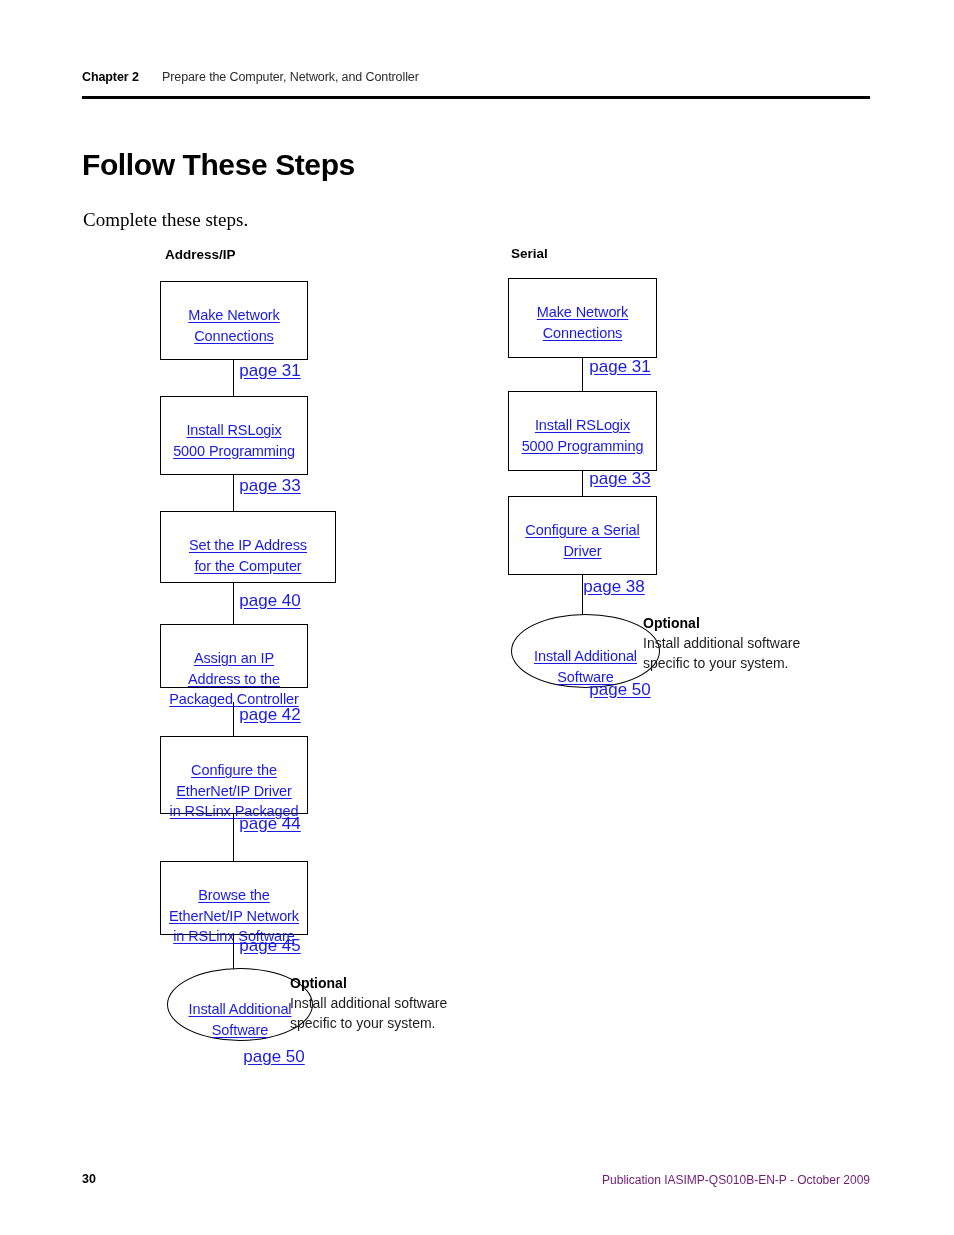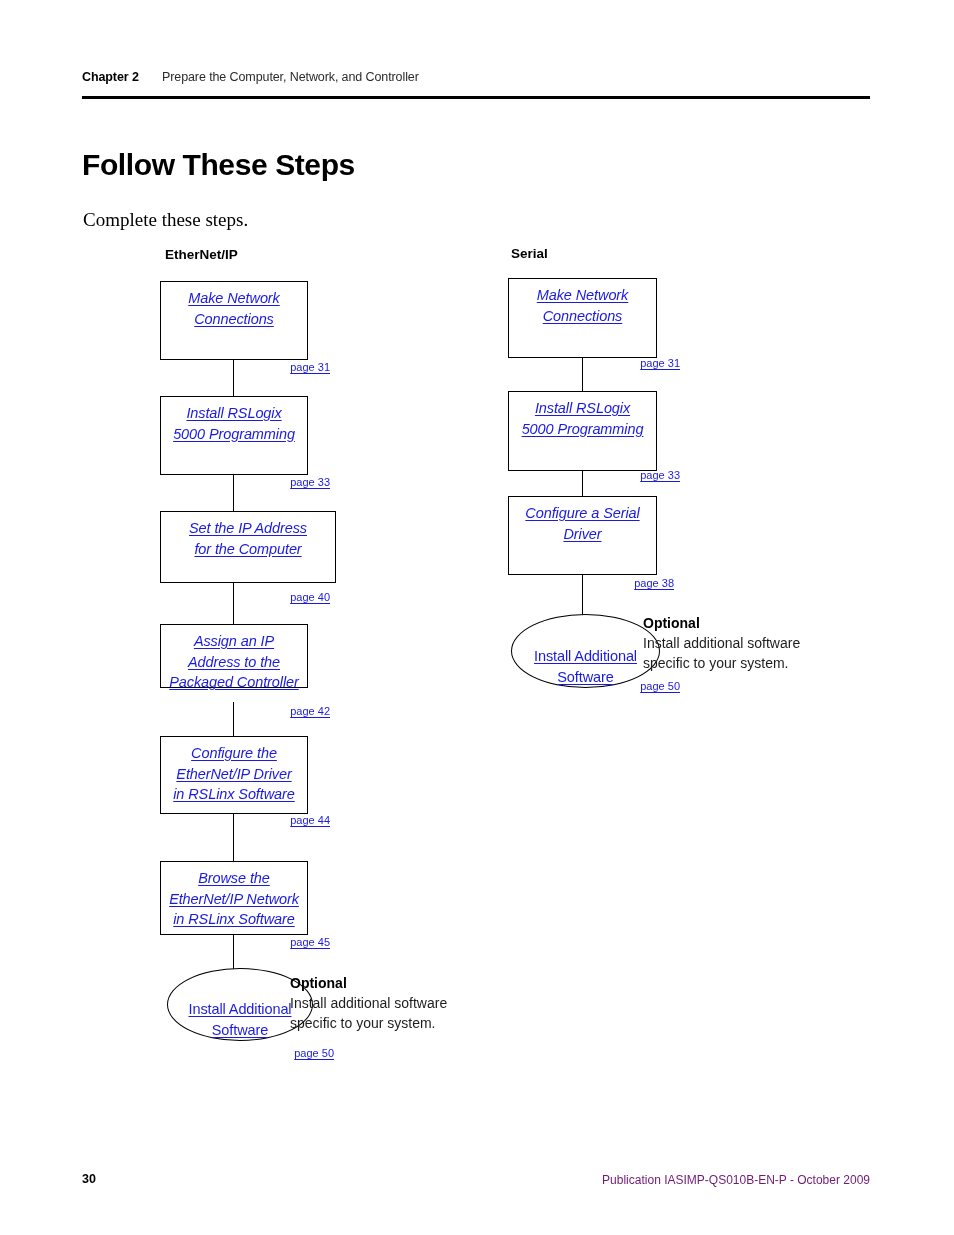--- a/index.html
+++ b/index.html
@@ -85,22 +85,21 @@
   .flow-box {
     position: absolute;
     border: 1.4px solid #000000;
     box-sizing: border-box;
     background: #ffffff;
     display: flex;
     align-items: flex-start;
     justify-content: center;
   }
   .flow-box .box-link {
-    margin-top: 6px;
-    font-style: italic;
+    margin-top: 23px;
   }
   .box-link {
     display: block;
     text-align: center;
     color: #1a1ae0;
     font-size: 14.5px;
     line-height: 20.5px;
     text-decoration: underline;
     text-underline-offset: 2px;
     letter-spacing: -0.1px;
@@ -124,25 +123,25 @@
 
   .connector {
     position: absolute;
     width: 1.4px;
     background: #000000;
   }
 
   .page-ref {
     position: absolute;
     color: #1a1ae0;
-    font-size: 11px;
+    font-size: 17px;
     text-decoration: underline;
     text-underline-offset: 2px;
     white-space: nowrap;
-    text-align: right;
+    text-align: center;
   }
 
   
   .optional-note {
     position: absolute;
     text-align: left;
     width: 230px;
   }
   .optional-title {
     display: block;
@@ -180,21 +179,21 @@
 
 <div id="page-header">
   <span id="chapter-label">Chapter 2</span>
   <span id="chapter-title">Prepare the Computer, Network, and Controller</span>
 </div>
 <div id="header-rule"></div>
 
 <h1 id="page-title">Follow These Steps</h1>
 <p id="intro-text">Complete these steps.</p>
 
-<div class="col-heading" id="heading-ethernet">EtherNet/IP</div>
+<div class="col-heading" id="heading-ethernet">Address/IP</div>
 <div class="col-heading" id="heading-serial">Serial</div>
 
 <div class="flow-box" style="left:160px; top:281px; width:148px; height:79px;">
   <span class="box-link">Make Network
 Connections</span>
 </div>
 <div class="page-ref" style="left:210px; top:361px; width:120px;">page 31</div>
 <div class="connector" style="left:233px; top:360px; height:36px;"></div>
 
 <div class="flow-box" style="left:160px; top:396px; width:148px; height:79px;">
@@ -215,21 +214,21 @@
   <span class="box-link">Assign an IP
 Address to the
 Packaged Controller</span>
 </div>
 <div class="page-ref" style="left:210px; top:705px; width:120px;">page 42</div>
 <div class="connector" style="left:233px; top:702px; height:34px;"></div>
 
 <div class="flow-box" style="left:160px; top:736px; width:148px; height:78px;">
   <span class="box-link">Configure the
 EtherNet/IP Driver
-in RSLinx Software</span>
+in RSLinx Packaged</span>
 </div>
 <div class="page-ref" style="left:210px; top:814px; width:120px;">page 44</div>
 <div class="connector" style="left:233px; top:814px; height:47px;"></div>
 
 <div class="flow-box" style="left:160px; top:861px; width:148px; height:74px;">
   <span class="box-link">Browse the
 EtherNet/IP Network
 in RSLinx Software</span>
 </div>
 <div class="page-ref" style="left:210px; top:936px; width:120px;">page 45</div>

